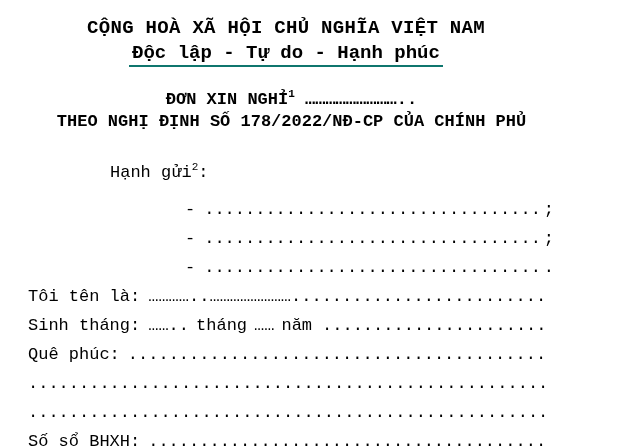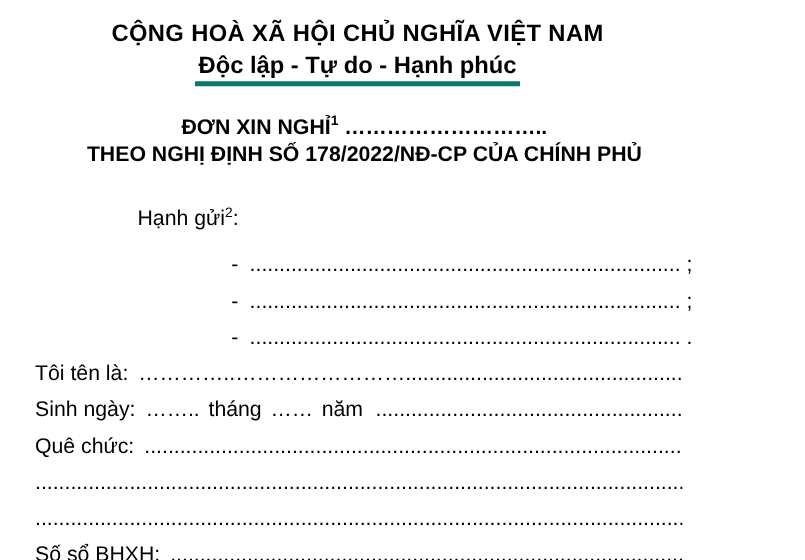--- a/index.html
+++ b/index.html
@@ -2,39 +2,39 @@
 <html><head>
 <meta charset="utf-8">
 <style>
   html, body { margin:0; padding:0; background:#ffffff; }
   .page {
     position: relative;
     width: 572px;
     height: 448px;
     background: #ffffff;
     color: #000000;
-    font-family: Liberation Sans, sans-serif;
+    font-family: Liberation Mono, monospace;
     overflow: hidden;
     box-sizing: border-box;
     padding-top: 16px;
   }
   .center { text-align: center; }
   .h1 {
     font-size: 19px;
     font-weight: bold;
     line-height: 24px;
     letter-spacing: 0.3px;
   }
   .h2 { line-height: 24px; margin-top: 2px; }
   .motto {
     display: inline-block;
     font-size: 19px;
     font-weight: bold;
     line-height: 20px;
-    border-bottom: 4px solid #0f766e;
+    border-bottom: 2px solid #0f766e;
     padding: 0 3px 2px 3px;
   }
   .title-block { margin-top: 22px; font-weight: bold; font-size: 17px; padding-left: 11px; }
   .t1, .t2 { line-height: 22px; }
   sup { font-size: 11px; line-height: 0; vertical-align: super; }
   .t1 .t1-dots { white-space: pre; }
   .salutation {
     margin: 30px 0 0 110px;
     font-size: 17px;
     line-height: 20px;
@@ -98,30 +98,30 @@
 
   <div class="fields">
 
     <div class="frow">
       <span class="flabel">Tôi tên là:</span>
       <span class="fixdots">…………..…………………….</span>
       <span class="dotfill">........................................................................................................................................................................................................</span>
     </div>
 
     <div class="frow">
-      <span class="flabel">Sinh ngày:</span>
+      <span class="flabel">Sinh tháng:</span>
       <span class="fixdots">……..</span>
       <span class="word">tháng</span>
       <span class="fixdots">……</span>
       <span class="word-year">năm</span>
       <span class="dotfill">........................................................................................................................................................................................................</span>
     </div>
 
     <div class="frow">
-      <span class="flabel">Quê chức:</span>
+      <span class="flabel">Quê phúc:</span>
       <span class="dotfill">........................................................................................................................................................................................................</span>
     </div>
 
     <div class="frow">
       <span class="dotfill">........................................................................................................................................................................................................</span>
     </div>
 
     <div class="frow">
       <span class="dotfill">........................................................................................................................................................................................................</span>
     </div>

